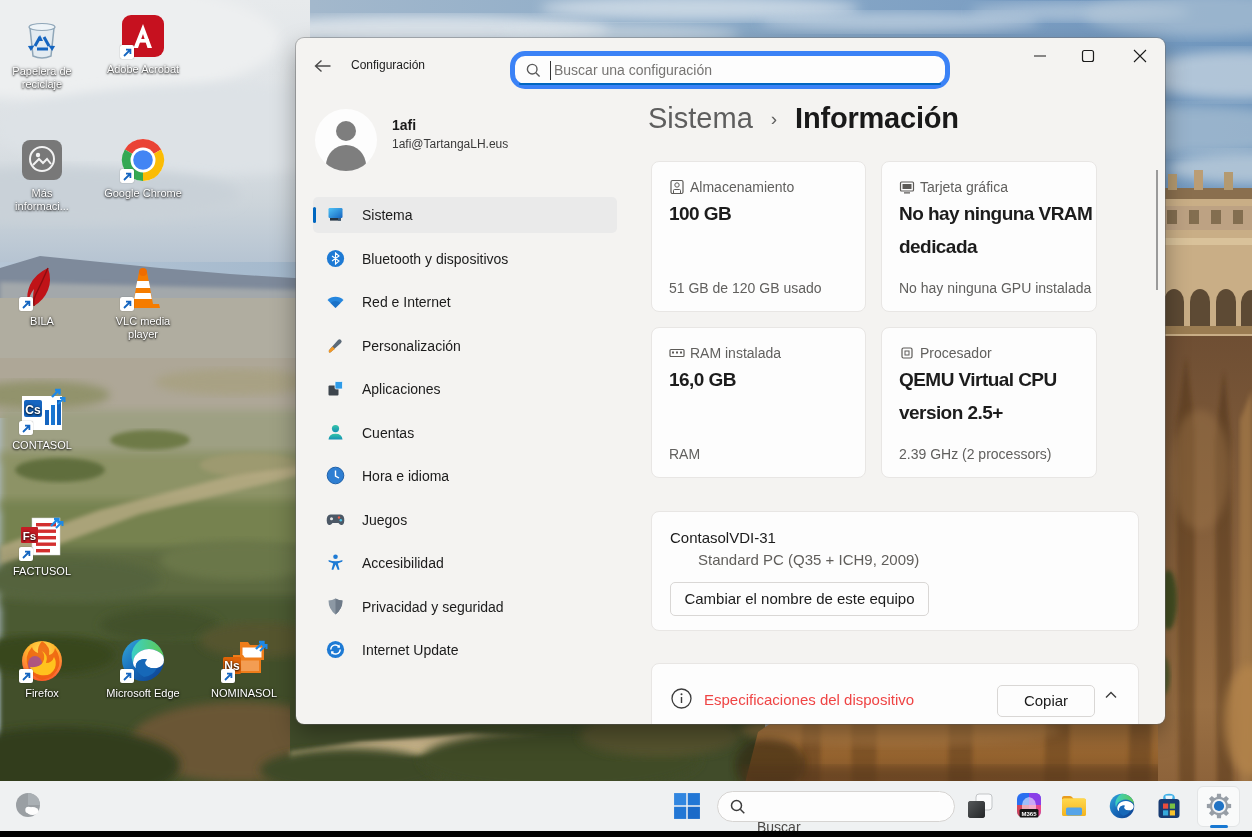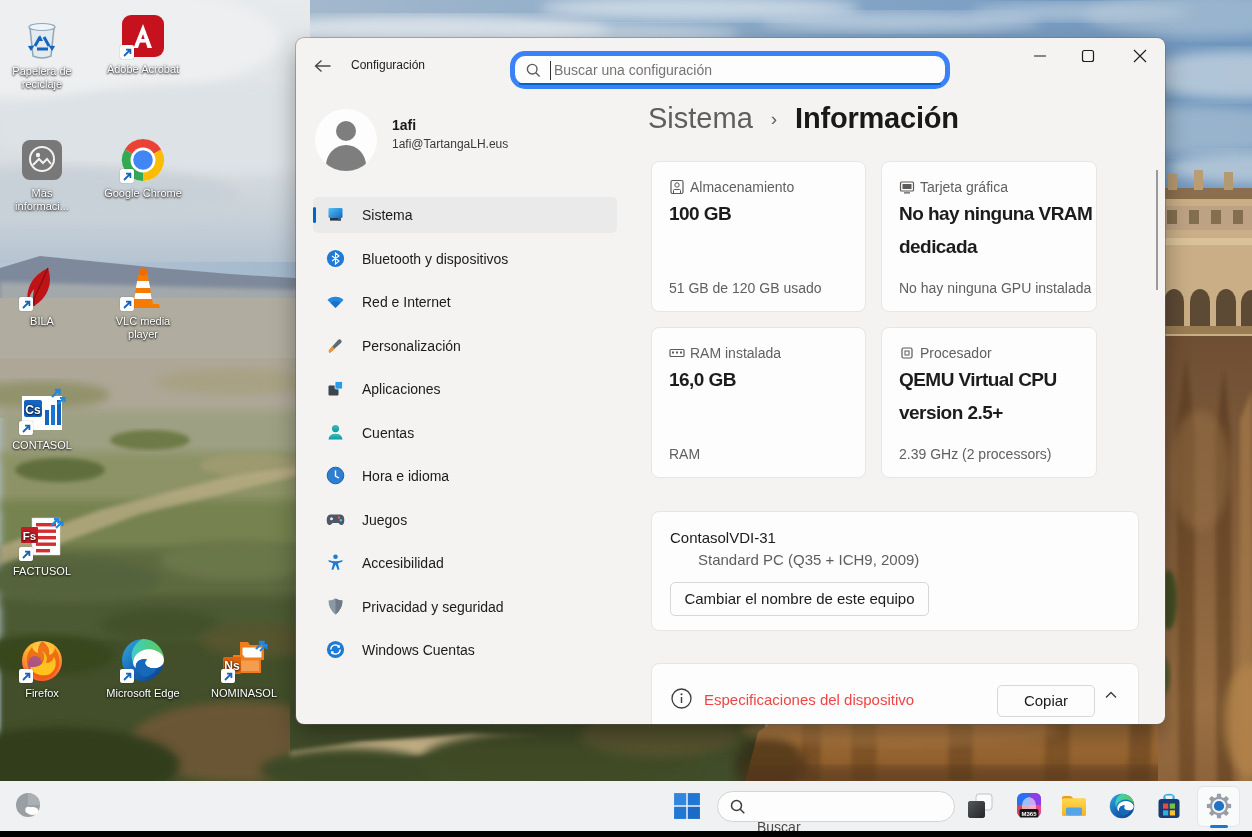--- a/index.html
+++ b/index.html
@@ -529,21 +529,21 @@
         </svg>
     <div class="ntxt">Privacidad y seguridad</div>
   </div>
   <div class="navitem" style="top:594px;">
     <svg class="nico" viewBox="0 0 19 19">
           <circle cx="9.5" cy="9.5" r="8.6" fill="#1e7ad4"></circle>
           <path d="M4.8,9.5 A4.7,4.7 0 0 1 13.5,7.2 M14.2,9.5 A4.7,4.7 0 0 1 5.5,11.8" stroke="#fff" stroke-width="1.5" fill="none"></path>
           <polygon points="13.5,4.5 13.8,8 10.8,7.2" fill="#fff"></polygon>
           <polygon points="5.5,14.5 5.2,11 8.2,11.8" fill="#fff"></polygon>
         </svg>
-    <div class="ntxt">Windows Cuentas</div>
+    <div class="ntxt">Internet Update</div>
   </div>
 
   <div id="content">
     <div class="crumb"><span class="c1">Sistema</span><span class="csep">›</span><span class="c2">Información</span></div>
 
     <div class="card" style="left:3px; top:75px; width:215px; height:151px;">
       <svg class="cicon" viewBox="0 0 16 16">
             <rect x="2" y="1.5" width="12" height="13" rx="1.5" stroke="#5d5b58" stroke-width="1.2" fill="none"></rect>
             <circle cx="8" cy="6" r="2.2" stroke="#5d5b58" stroke-width="1" fill="none"></circle>
             <path d="M4.5,14.5 L4.5,11.5 Q4.5,10.5 5.5,10.5 L10.5,10.5 Q11.5,10.5 11.5,11.5 L11.5,14.5" stroke="#5d5b58" stroke-width="1" fill="none"></path>

